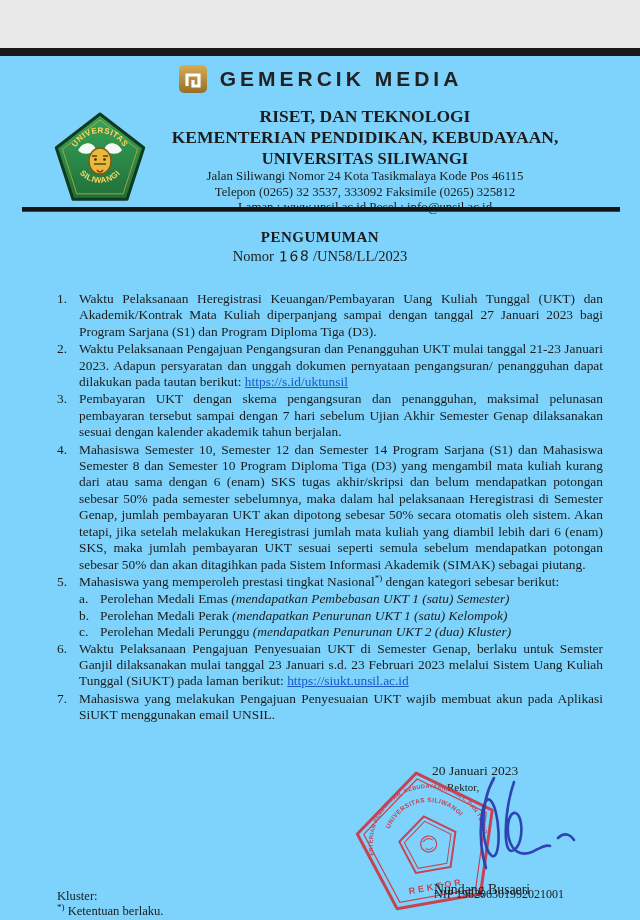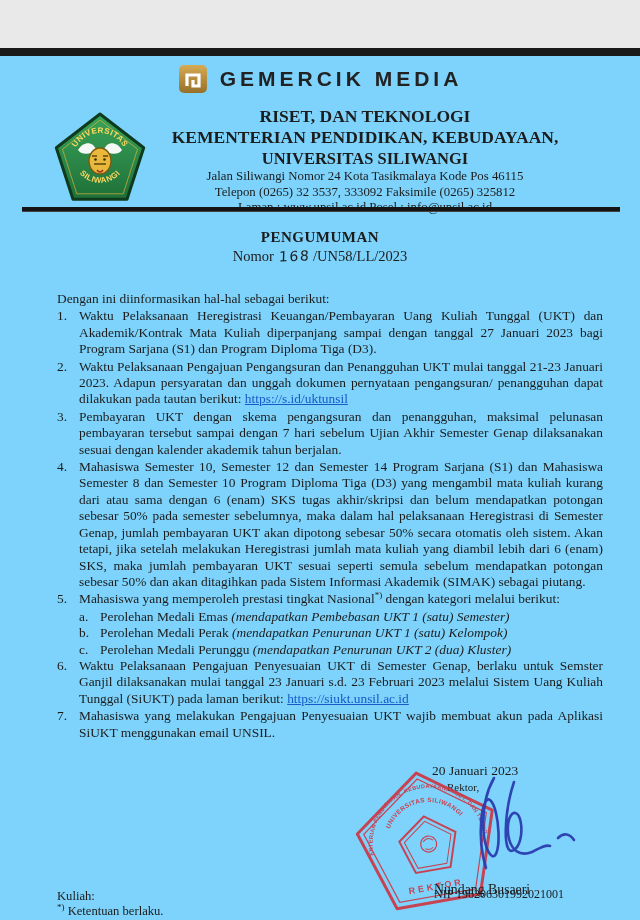--- a/index.html
+++ b/index.html
@@ -111,21 +111,20 @@
   </div>
 
   <div class="rule"></div>
 
   <div class="title-block">
     <div class="title-main">PENGUMUMAN</div>
     <div class="title-no"><span>Nomor</span><span class="hand">168</span><span>/UN58/LL/2023</span></div>
   </div>
 
   <div class="doc-body">
-    <p class="intro">Dengan ini diinformasikan hal-hal sebagai berikut:</p>
 
     <div class="item">
       <span class="num">1.</span>
       <p class="itxt">Waktu Pelaksanaan Heregistrasi Keuangan/Pembayaran Uang Kuliah Tunggal (UKT) dan Akademik/Kontrak Mata Kuliah diperpanjang sampai dengan tanggal 27 Januari 2023 bagi Program Sarjana (S1) dan Program Diploma Tiga (D3).</p>
     </div>
 
     <div class="item">
       <span class="num">2.</span>
       <p class="itxt"><span>Waktu Pelaksanaan Pengajuan Pengangsuran dan Penangguhan UKT mulai tanggal 21-23 Januari 2023. Adapun persyaratan dan unggah dokumen pernyataan pengangsuran/ penangguhan dapat dilakukan pada tautan berikut: </span><a class="doclink">https://s.id/uktunsil</a></p>
     </div>
@@ -135,21 +134,21 @@
       <p class="itxt">Pembayaran UKT dengan skema pengangsuran dan penangguhan, maksimal pelunasan pembayaran tersebut sampai dengan 7 hari sebelum Ujian Akhir Semester Genap dilaksanakan sesuai dengan kalender akademik tahun berjalan.</p>
     </div>
 
     <div class="item">
       <span class="num">4.</span>
       <p class="itxt">Mahasiswa Semester 10, Semester 12 dan Semester 14 Program Sarjana (S1) dan Mahasiswa Semester 8  dan  Semester 10 Program Diploma Tiga (D3) yang mengambil mata kuliah kurang dari atau sama dengan 6 (enam) SKS tugas akhir/skripsi dan belum mendapatkan potongan sebesar 50% pada semester sebelumnya, maka dalam hal pelaksanaan Heregistrasi di Semester Genap, jumlah pembayaran UKT akan dipotong sebesar 50% secara otomatis oleh sistem. Akan tetapi, jika setelah melakukan Heregistrasi jumlah mata kuliah yang diambil lebih dari 6 (enam) SKS, maka jumlah pembayaran UKT sesuai seperti semula sebelum mendapatkan potongan sebesar 50% dan akan ditagihkan pada Sistem Informasi Akademik (SIMAK) sebagai piutang.</p>
     </div>
 
     <div class="item">
       <span class="num">5.</span>
-      <p class="itxt"><span>Mahasiswa yang memperoleh prestasi tingkat Nasional</span><sup>*)</sup><span> dengan kategori melalui berikut:</span></p>
+      <p class="itxt"><span>Mahasiswa yang memperoleh prestasi tingkat Nasional</span><sup>*)</sup><span> dengan kategori sebesar berikut:</span></p>
     </div>
 
     <div class="subitem">
       <span class="slet">a.</span>
       <p class="itxt"><span>Perolehan Medali Emas </span><span class="ital">(mendapatkan Pembebasan UKT 1 (satu) Semester)</span></p>
     </div>
     <div class="subitem">
       <span class="slet">b.</span>
       <p class="itxt"><span>Perolehan Medali Perak </span><span class="ital">(mendapatkan Penurunan UKT 1 (satu) Kelompok)</span></p>
     </div>
@@ -202,19 +201,19 @@
         <path d="M72,10 C62,40 60,86 72,78 C84,70 80,34 70,42 C62,50 64,90 90,80 C98,76 104,72 108,74"></path>
         <path d="M116,66 c6,-6 12,-4 16,2"></path>
       </g>
     </svg>
 
     <div class="sig-name">Nundang Busaeri</div>
     <div class="sig-nip">NIP 196206301992021001</div>
   </div>
 
   <div class="footnote">
-    <div>Kuliah:</div>
+    <div>Kluster:</div>
     <div><sup>*)</sup><span> Ketentuan berlaku.</span></div>
   </div>
 
   <div class="caption-pill">sumber foto: USApp</div>
 
 </div>
 
 </body></html>

